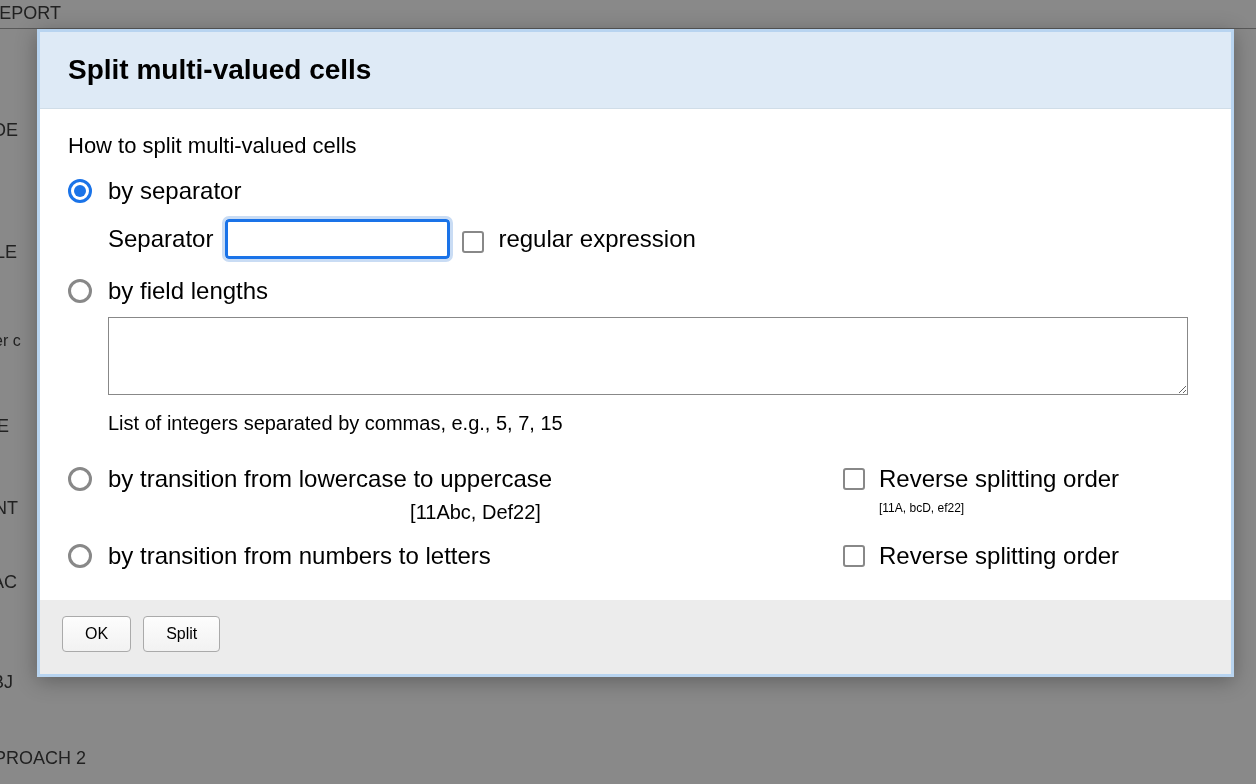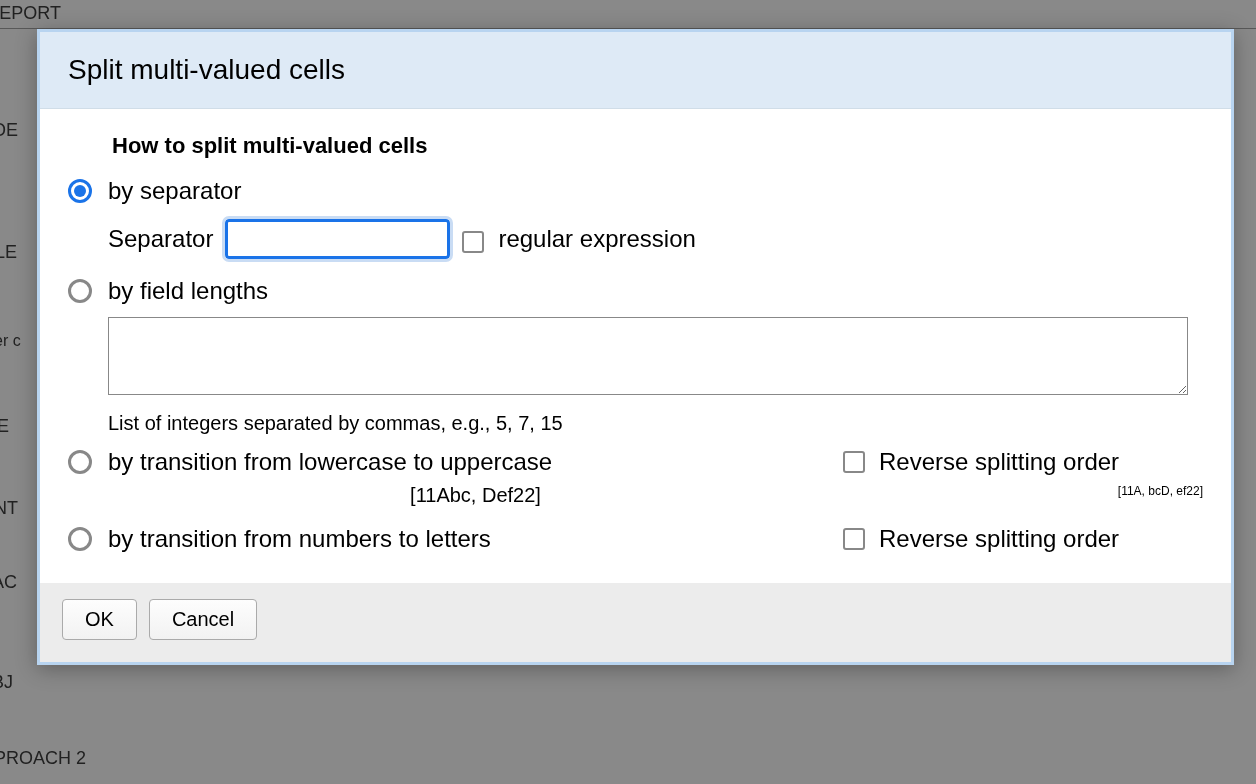--- a/index.html
+++ b/index.html
@@ -40,33 +40,32 @@
       border: 3px solid #b8d4f0;
       box-shadow: 0 4px 20px rgba(0,0,0,0.3);
     }
     .dialog-header {
       background: #deeaf6;
       padding: 22px 28px;
       border-bottom: 1px solid #d0dde8;
     }
     .dialog-title {
       font-size: 28px;
-      font-weight: normal;
+      font-weight: bold;
       color: #000;
     }
     .dialog-body {
       padding: 24px 28px 24px 28px;
       font-size: 20px;
       color: #000;
     }
     .section-title {
       font-size: 22px;
-      font-weight: bold;
-      margin-bottom: 18px;
-      margin-left: 44px;
+      font-weight: normal;
+      margin-bottom: 18px;
     }
     .option-row {
       display: flex;
       align-items: flex-start;
       margin-bottom: 6px;
     }
     .radio {
       width: 24px;
       height: 24px;
       border: 3px solid #888;
@@ -121,21 +120,21 @@
       padding: 4px 8px;
       font-size: 18px;
     }
     .regex-group {
       display: flex;
       align-items: flex-end;
     }
     .lengths-block {
       margin-left: 40px;
       margin-top: 12px;
-      margin-bottom: 13px;
+      margin-bottom: 30px;
     }
     .lengths-textarea {
       width: 1080px;
       height: 78px;
       border: 1px solid #888;
       resize: both;
       font-size: 18px;
       padding: 6px;
       font-family: inherit;
     }
@@ -155,33 +154,33 @@
       margin-left: 36px;
       margin-top: 8px;
       margin-bottom: 18px;
     }
     .transition-block {
       display: flex;
       justify-content: space-between;
       margin-bottom: 0;
     }
     .transition-col-left { flex: 1; }
-    .transition-col-right { width: 360px; text-align: right; }
+    .transition-col-right { width: 360px; }
     .dialog-footer {
       background: #ececec;
       padding: 16px 22px 22px 22px;
       display: flex;
       gap: 12px;
     }
     .btn {
       background: linear-gradient(#fdfdfd, #f2f2f2);
       border: 1px solid #aaa;
       border-radius: 4px;
       padding: 8px 22px;
-      font-size: 20px;
+      font-size: 16px;
       cursor: pointer;
       font-family: inherit;
     }
   </style>
 </head>
 <body>
 
 <div class="bg-table">
   <div class="bg-label" style="top:3px; left:-40px;">AL REPORT</div>
   <div class="bg-line" style="top:28px; left:0; width:1256px; height:1px;"></div>
@@ -256,15 +255,15 @@
           <div class="checkbox"></div>
           <div class="option-label">Reverse splitting order</div>
         </div>
       </div>
     </div>
 
   </div>
 
   <div class="dialog-footer">
     <button class="btn">OK</button>
-    <button class="btn">Cancel</button>
+    <button class="btn">Split</button>
   </div>
 </div>
 
 </body></html>

